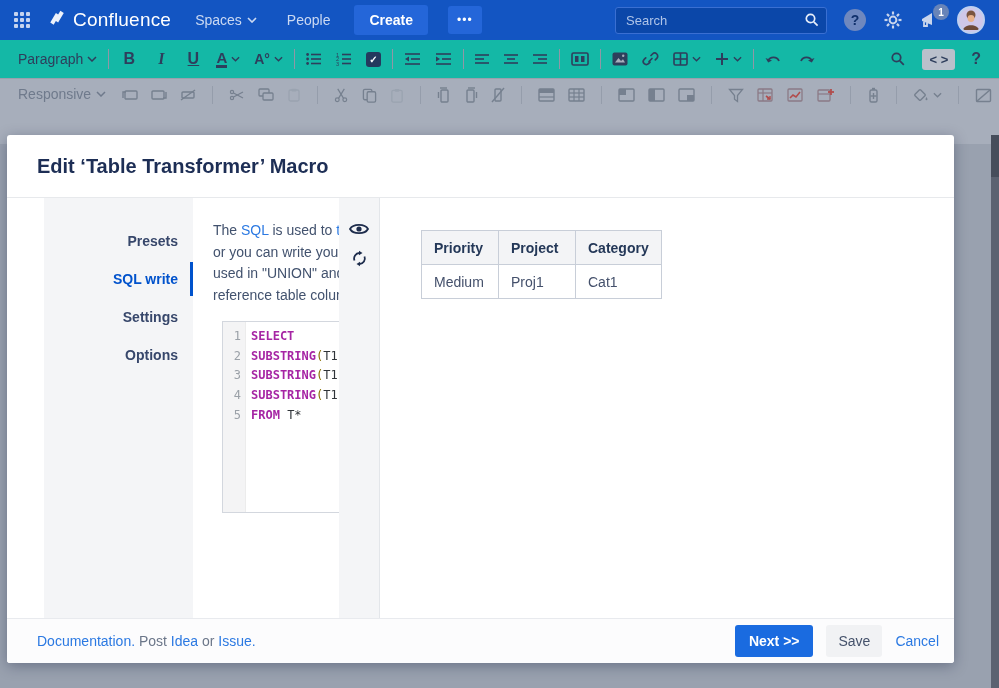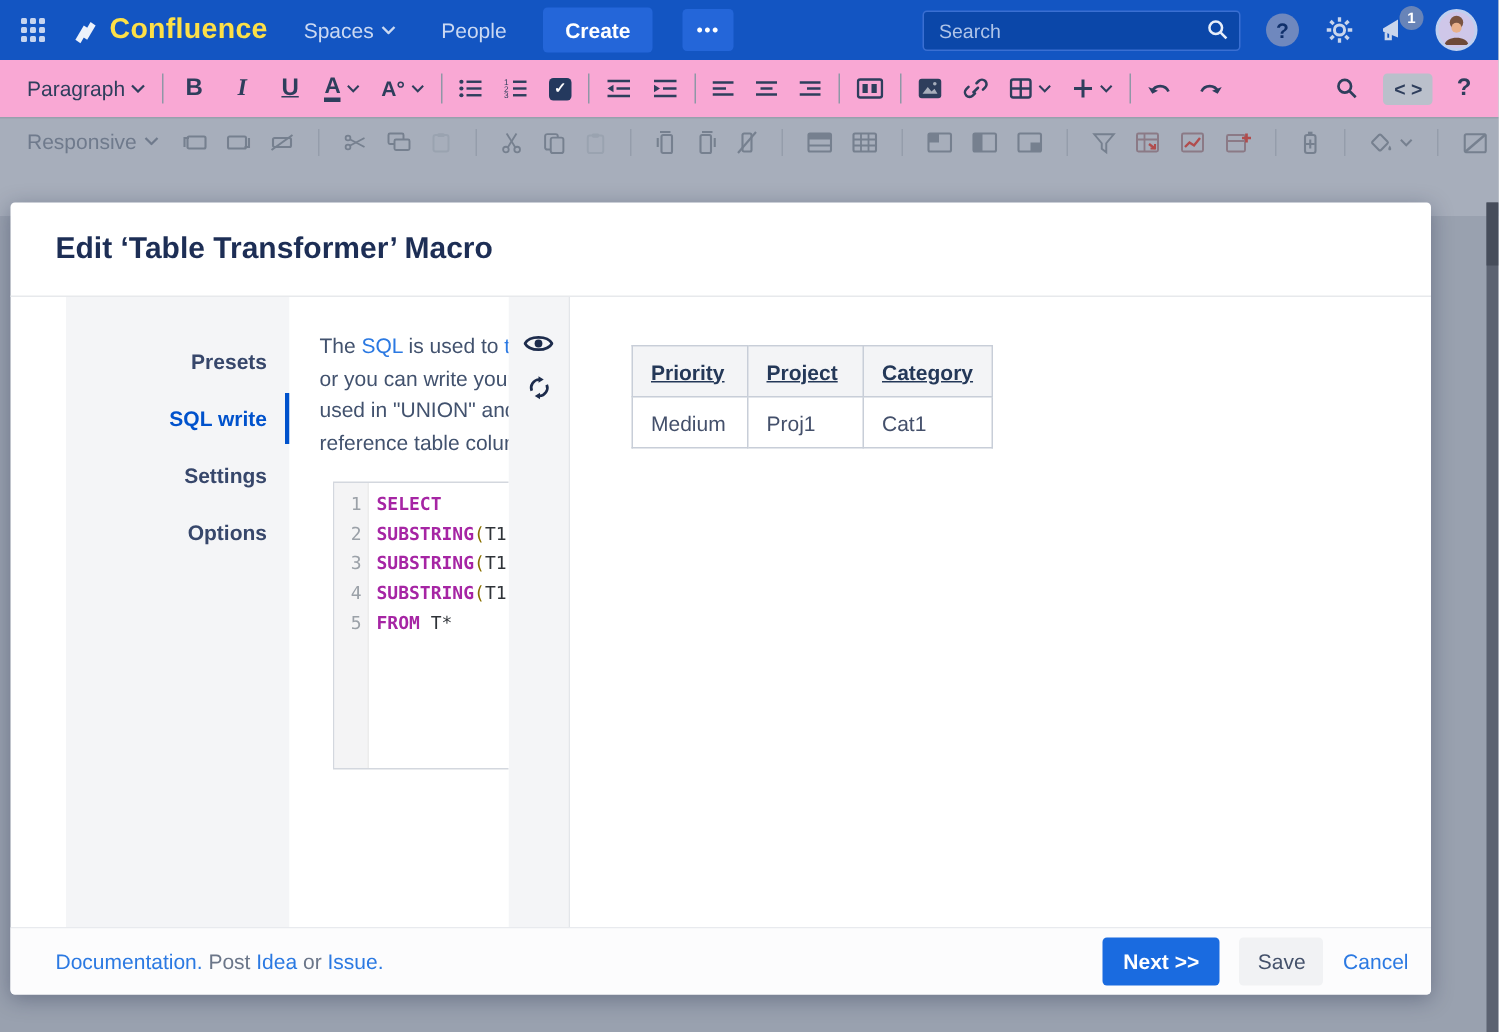--- a/index.html
+++ b/index.html
@@ -4,36 +4,36 @@
 <style>
   * { box-sizing: border-box; margin: 0; padding: 0; }
   html,body { width: 999px; height: 688px; }
   body { font-family: "Liberation Sans", sans-serif; overflow: hidden; background:#99A1AF; }
 
   
   .topnav { height:40px; background:#1355C2; display:flex; align-items:center; padding:0 14px; color:#E9EFFA; }
   .nav-left { display:flex; align-items:center; gap:18px; }
   .gridicon { display:grid; grid-template-columns:repeat(3,4px); grid-gap:2px; cursor:pointer; }
   .gridicon i { width:4px; height:4px; background:#C6D4EF; border-radius:1px; }
-  .brand { display:flex; align-items:flex-end; gap:7px; font-size:19px; font-weight:bold; color:#fde047; letter-spacing:.2px; }
+  .brand { display:flex; align-items:flex-start; gap:7px; font-size:19px; font-weight:normal; color:#ffffff; letter-spacing:.2px; }
   .navitem { font-size:14px; color:#CBD9F2; display:flex; align-items:center; gap:5px; cursor:pointer; padding:4px 6px; }
   .btn-create { background:#2466D9; color:#fff; font-size:14px; font-weight:bold; border:none; border-radius:3px; padding:7px 15px; cursor:pointer; }
   .btn-navmore { background:#2466D9; color:#fff; font-size:12px; border:none; border-radius:3px; padding:7px 9px; margin-left:2px; cursor:pointer; letter-spacing:1px;}
   .nav-right { margin-left:auto; display:flex; align-items:center; gap:17px;justify-content:center; }
   .searchbox { position:relative; width:212px; }
   .searchbox input { width:100%; height:27px; background:#0B47A9; border:1px solid #3A6FD2; border-radius:3px; color:#E7EEFA; font-size:13px; padding:0 28px 0 10px; outline:none; font-family:"Liberation Sans",sans-serif;}
   .searchbox input::placeholder { color:#AFC4E8; }
   .searchbox .mag { position:absolute; right:7px; top:5px; }
   .helpcirc { width:22px; height:22px; border-radius:50%; background:#6F88BE; color:#10306B; font-weight:bold; font-size:14px; display:flex; align-items:center; justify-content:center; cursor:pointer;}
   .bellwrap { position:relative; cursor:pointer; }
   .badge { position:absolute; top:-7px; right:-9px; background:#6884B8; color:#fff; font-size:10px; font-weight:bold; width:16px; height:16px; border-radius:50%; display:flex; align-items:center; justify-content:center; }
   .avatar { width:28px; height:28px; border-radius:50%; background:#CFC7E9; overflow:hidden; cursor:pointer; border:2px solid #BFD0F0;}
 
   
-  .toolbar1 { height:38px; background:#f9a8d4; display:flex; align-items:center; padding:15px 18px; color:#2E3E5C; }
+  .toolbar1 { height:38px; background:#14b8a6; display:flex; align-items:center; padding:15px 18px; color:#2E3E5C; }
   .t1group { display:flex; align-items:center; gap:14px; }
   .tbtn { display:flex; align-items:center; gap:4px; cursor:pointer; color:#2E3E5C; font-size:14px; }
   .tdivider { width:1px; height:20px; background:#8F97A6; margin:0 11px; }
   .fmt { font-size:16px; font-weight:bold; width:18px; text-align:center; cursor:pointer; }
   .fmt.i { font-family:"Liberation Serif",serif; font-style:italic; }
   .fmt.u { text-decoration:underline; }
   .acolor { font-size:15px; font-weight:bold; border-bottom:3px solid #2E3E5C; line-height:15px; }
   .task-ic { width:15px; height:15px; background:#24395E; border-radius:3px; display:flex; align-items:center; justify-content:center; cursor:pointer;}
   .task-ic::before { content:"✓"; color:#fff; font-size:10px; font-weight:bold; }
   .srcchip { background:#BAC0CB; border-radius:3px; padding:3px 7px; font-size:13px; font-weight:bold; color:#2E3E5C; cursor:pointer; white-space:nowrap;}
@@ -68,21 +68,21 @@
   .gutter div { text-align:right; padding-right:4px; color:#9BA1A8; line-height:19.7px; }
   .codearea { padding:5px 0 0 5px; flex:1; }
   .cl { line-height:19.7px; white-space:pre; }
   .kw { color:#A625A4; font-weight:bold; }
   .pa { color:#8A7000; }
   .idt { color:#2F3338; }
   .iconcol { width:40px; flex:none; background:#F4F5F7; padding-top:24px; display:flex; flex-direction:column; align-items:center; gap:14px; color:#1D2C4C; }
   .iconcol .tbtn { color:#1D2C4C; }
   .mainpane { flex:1; background:#fff; border-left:1px solid #E3E6EA; padding:32px 0 0 41px; }
   .ptable { border-collapse:collapse; }
-  .ptable th { background:#F3F4F6; border:1px solid #C8CED8; font-size:14px; font-weight:bold; color:#243858; text-align:left; padding:8px 12px; min-width:77px; height:34px;text-decoration:underline;}
+  .ptable th { background:#F3F4F6; border:1px solid #C8CED8; font-size:14px; font-weight:bold; color:#243858; text-align:left; padding:8px 12px; min-width:77px; height:34px;}
   .ptable td { border:1px solid #C8CED8; font-size:14px; color:#44506B; text-align:left; padding:8px 12px; height:34px; background:#fff;}
   .modal-footer { height:45px; border-top:1px solid #E8EAEE; background:#FCFCFD; display:flex; align-items:center; padding:0 15px 0 30px; font-size:14px; border-radius:0 0 3px 3px;}
   .flinks { color:#6B7689; }
   .flinks .lnk { color:#2B79E2; cursor:pointer; }
   .fbtns { margin-left:auto; display:flex; align-items:center; gap:13px; }
   .btn-next { background:#1A6BE0; color:#fff; border:none; border-radius:3px; font-size:14px; font-weight:bold; padding:8px 14px; cursor:pointer; }
   .btn-save { background:#F1F2F4; color:#45526B; border:none; border-radius:3px; font-size:14px; padding:8px 12px; cursor:pointer; }
   .lnk-cancel { color:#2B79E2; font-size:14px; cursor:pointer; }
 
   svg { display:block; }

